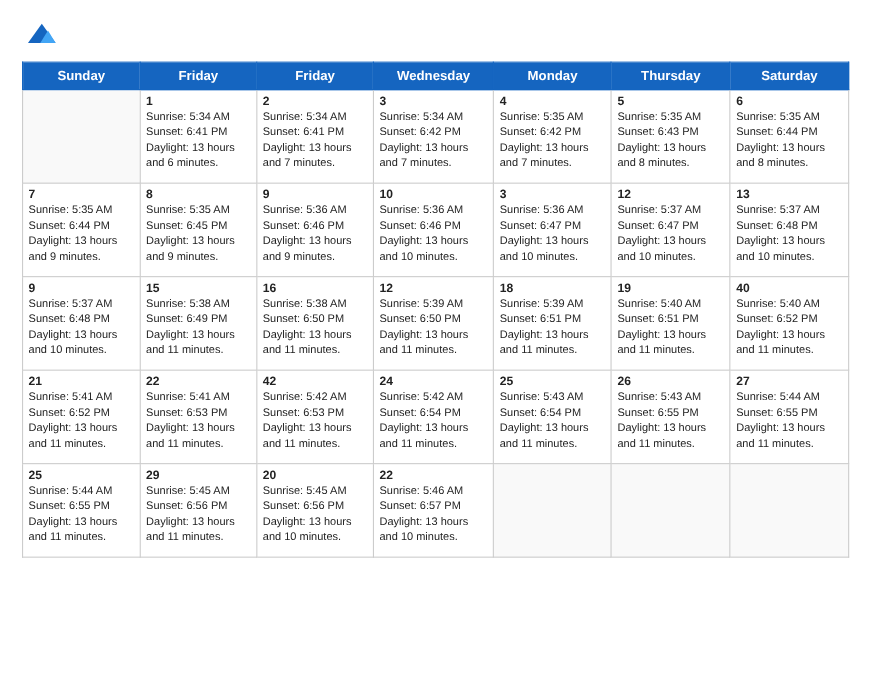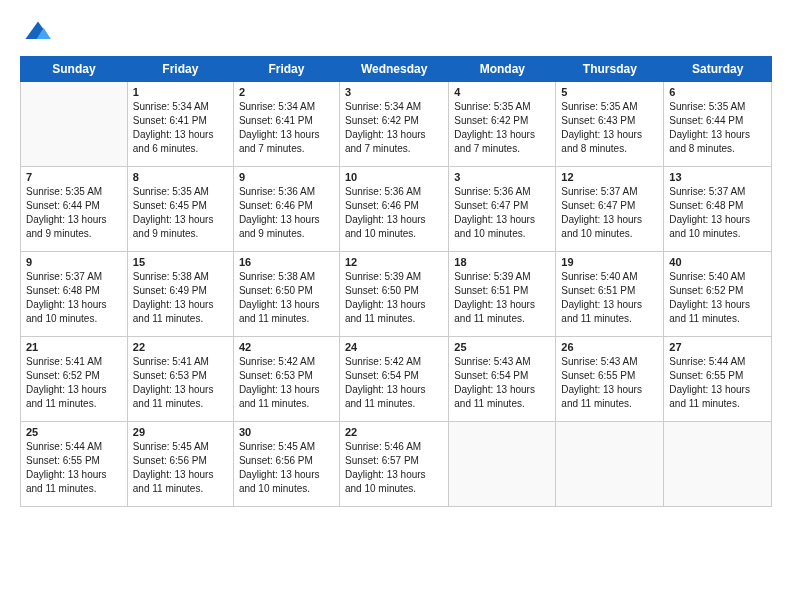--- a/index.html
+++ b/index.html
@@ -243,21 +243,21 @@
         <tr>
           <td>
             <span class="day-num">25</span>
             <div class="cell-info">Sunrise: 5:44 AM<br>Sunset: 6:55 PM<br>Daylight: 13 hours<br>and 11 minutes.</div>
           </td>
           <td>
             <span class="day-num">29</span>
             <div class="cell-info">Sunrise: 5:45 AM<br>Sunset: 6:56 PM<br>Daylight: 13 hours<br>and 11 minutes.</div>
           </td>
           <td>
-            <span class="day-num">30</span>
+            <span class="day-num">20</span>
             <div class="cell-info">Sunrise: 5:45 AM<br>Sunset: 6:56 PM<br>Daylight: 13 hours<br>and 10 minutes.</div>
           </td>
           <td>
             <span class="day-num">22</span>
             <div class="cell-info">Sunrise: 5:46 AM<br>Sunset: 6:57 PM<br>Daylight: 13 hours<br>and 10 minutes.</div>
           </td>
           <td class="empty-cell"></td>
           <td class="empty-cell"></td>
           <td class="empty-cell"></td>
         </tr>

